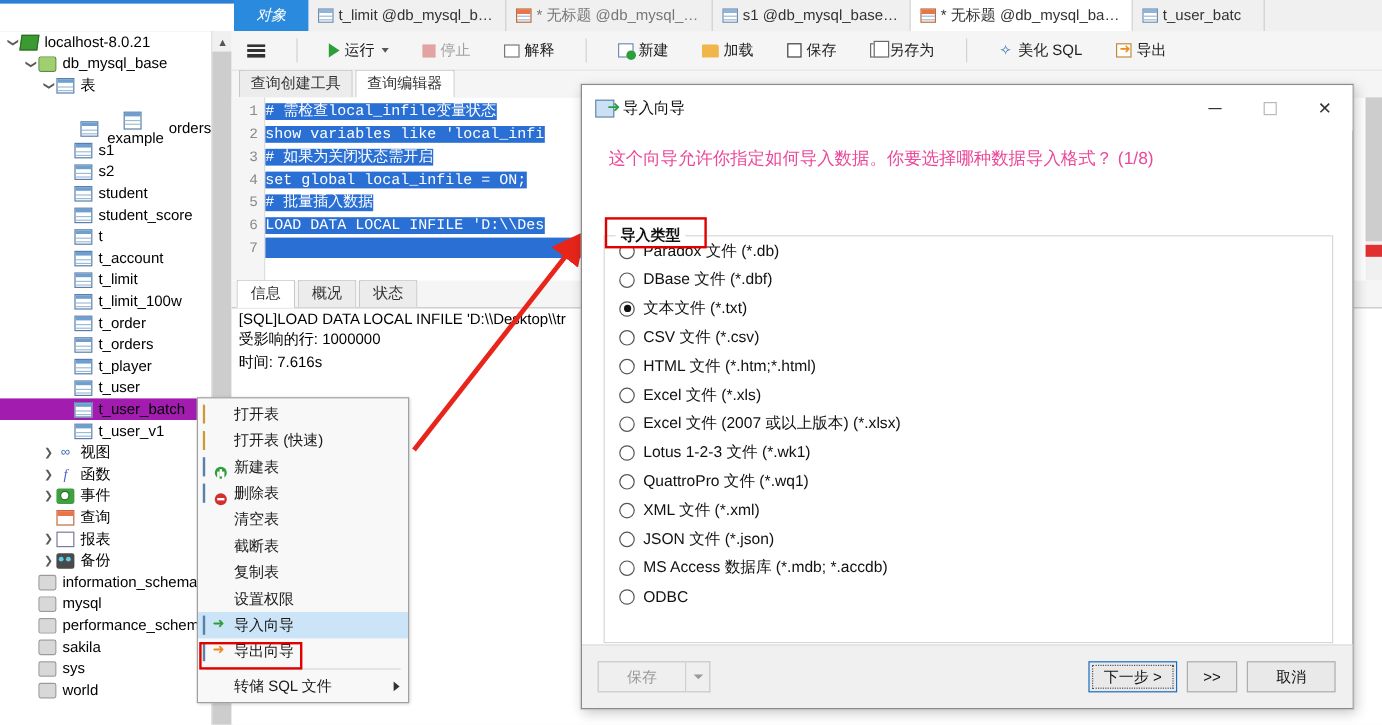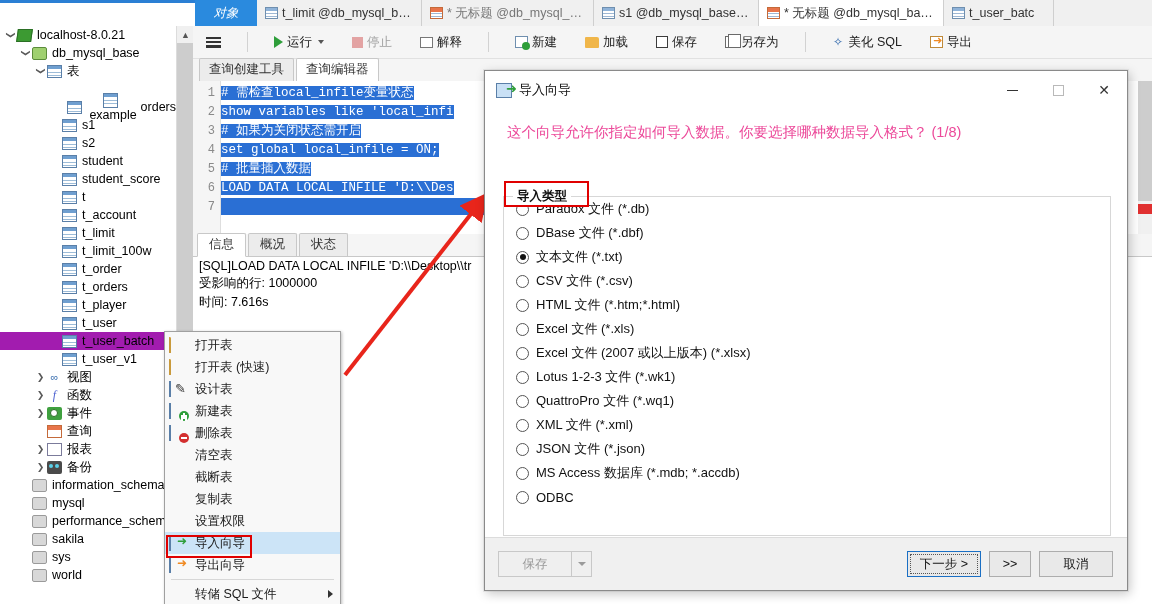--- a/index.html
+++ b/index.html
@@ -424,24 +424,20 @@
 <div id="ctxmenu">
     <div class="mitem">
       <span class="micon"><span class="mf"></span></span>
       <span>打开表</span>
     </div>
     <div class="mitem">
       <span class="micon"><span class="mf"></span></span>
       <span>打开表 (快速)</span>
     </div>
     <div class="mitem">
-      <span class="micon"><span class="mdesign"></span></span>
-      <span>设计表</span>
-    </div>
-    <div class="mitem">
       <span class="micon"><span class="mtbl"></span><span class="badge g"></span></span>
       <span>新建表</span>
     </div>
     <div class="mitem">
       <span class="micon"><span class="mtbl"></span><span class="badge r"></span></span>
       <span>删除表</span>
     </div>
     <div class="mitem">
       <span class="micon"></span>
       <span>清空表</span>

